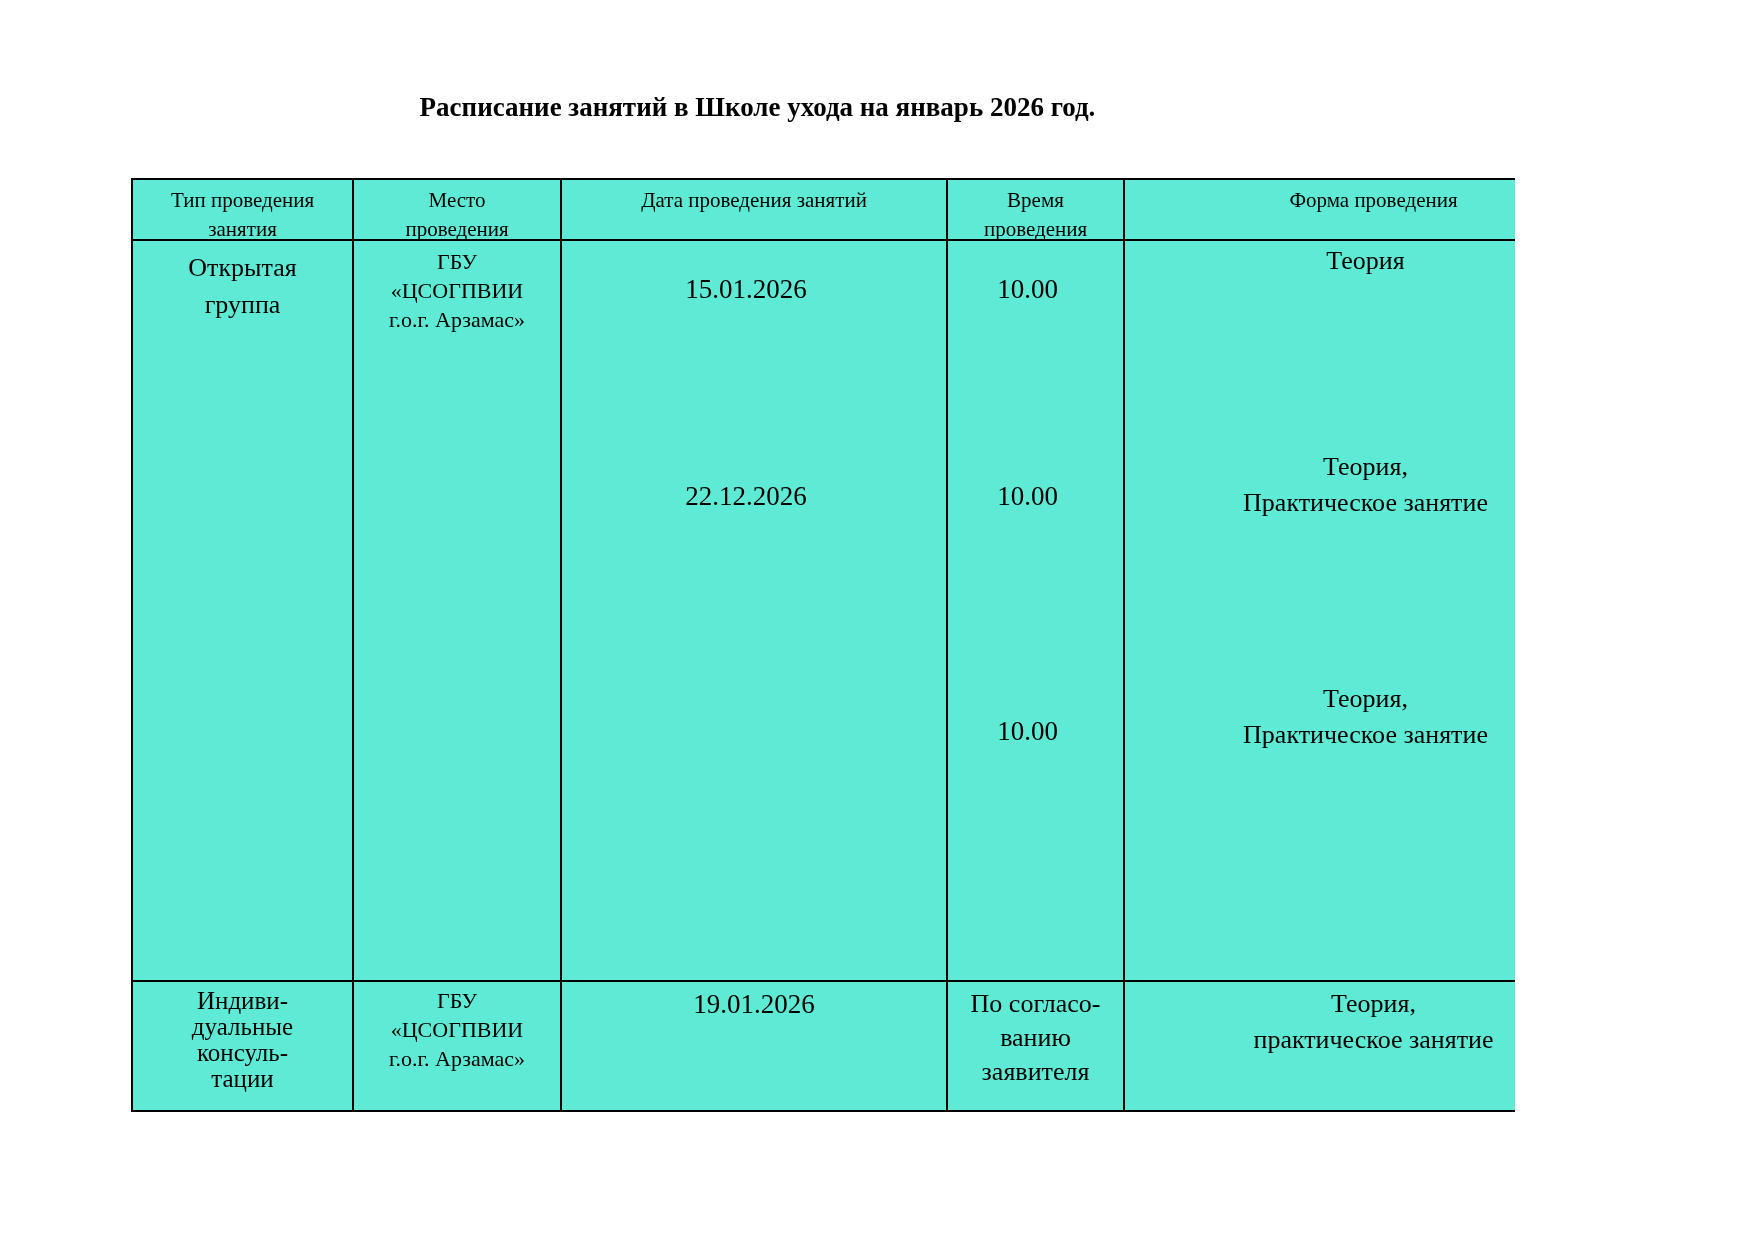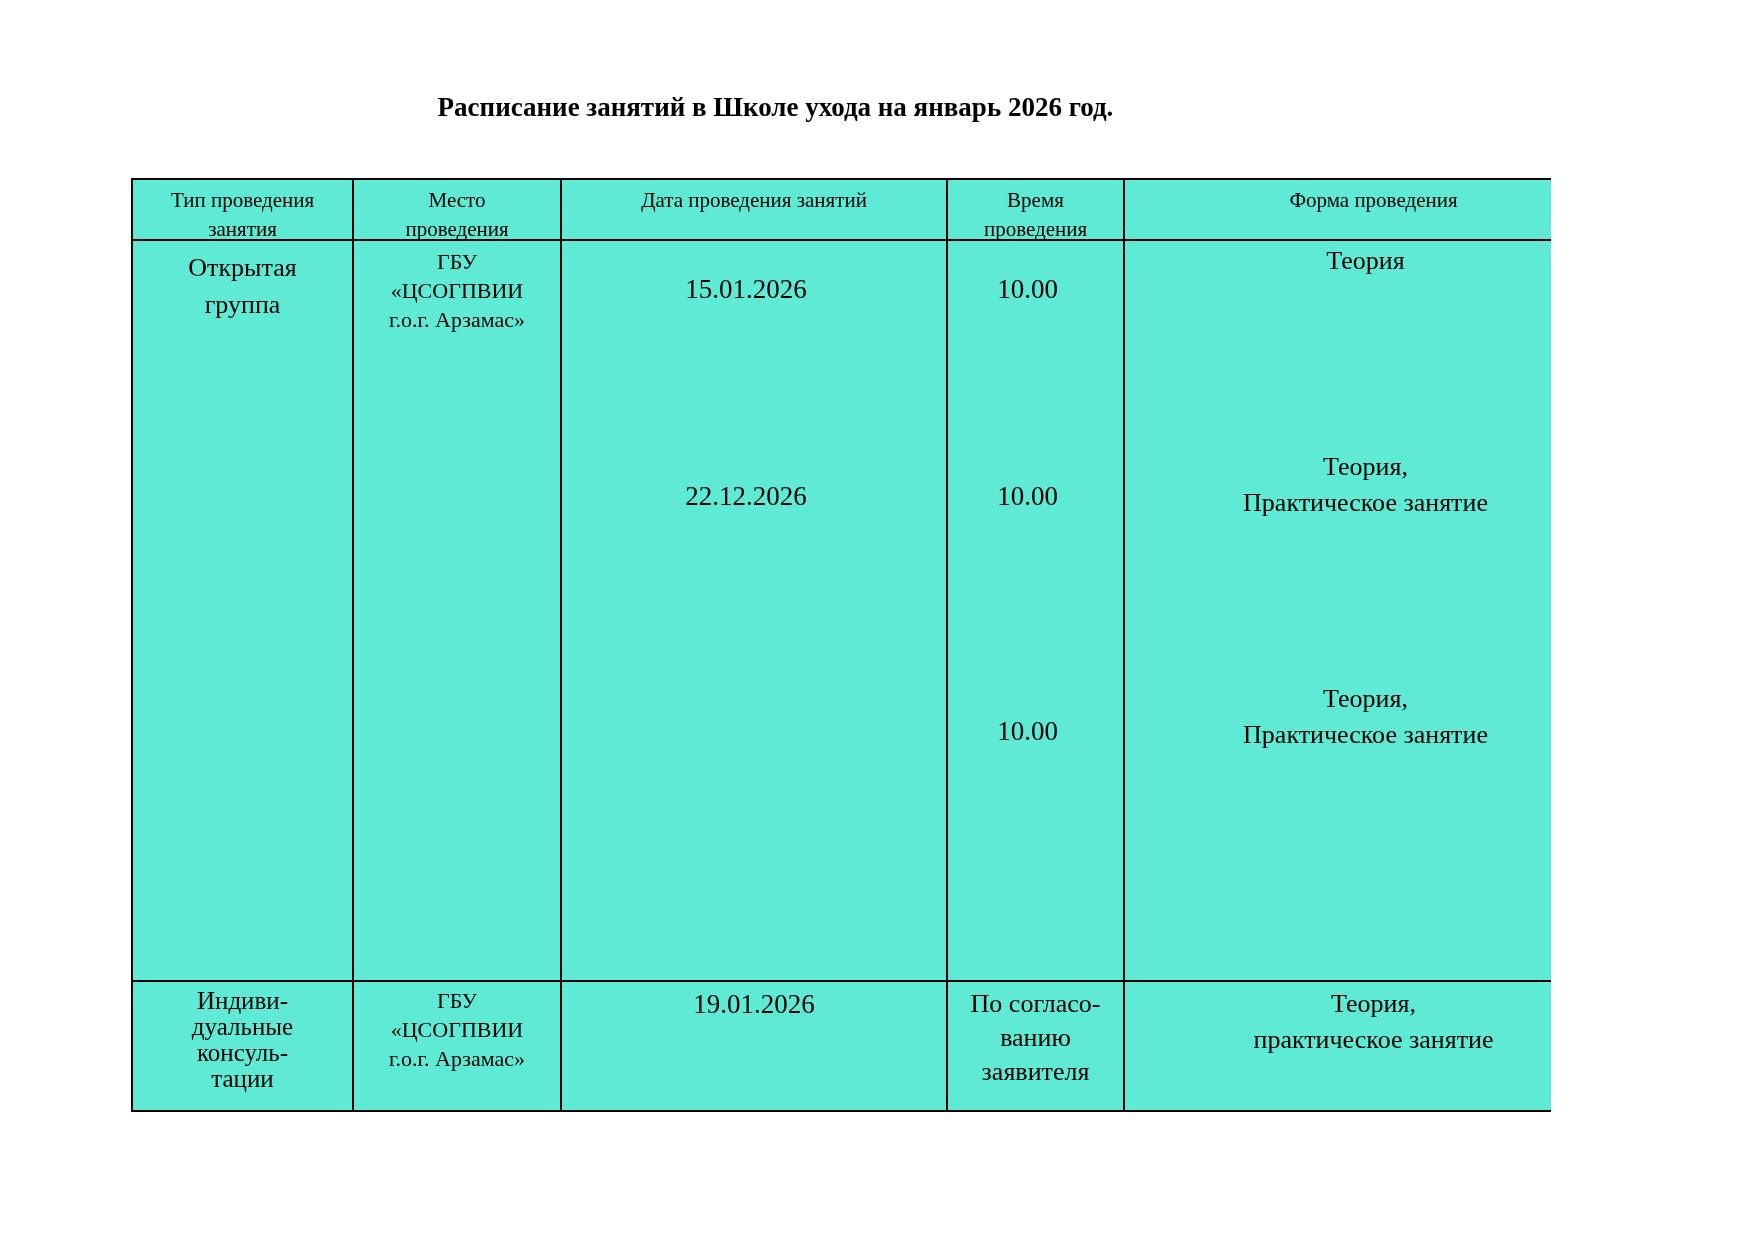--- a/index.html
+++ b/index.html
@@ -10,21 +10,20 @@
   body {
     font-family: "Liberation Serif", "DejaVu Serif", serif;
     color: #000000;
   }
   .page {
     position: relative;
     width: 1515px;
     height: 1241px;
     background: #ffffff;
     overflow: hidden;
-    padding-left: 36px;
   }
   .doc-title {
     position: absolute;
     top: 90px;
     left: 0;
     width: 100%;
     text-align: center;
     font-weight: bold;
     font-size: 27px;
     line-height: 34px;

